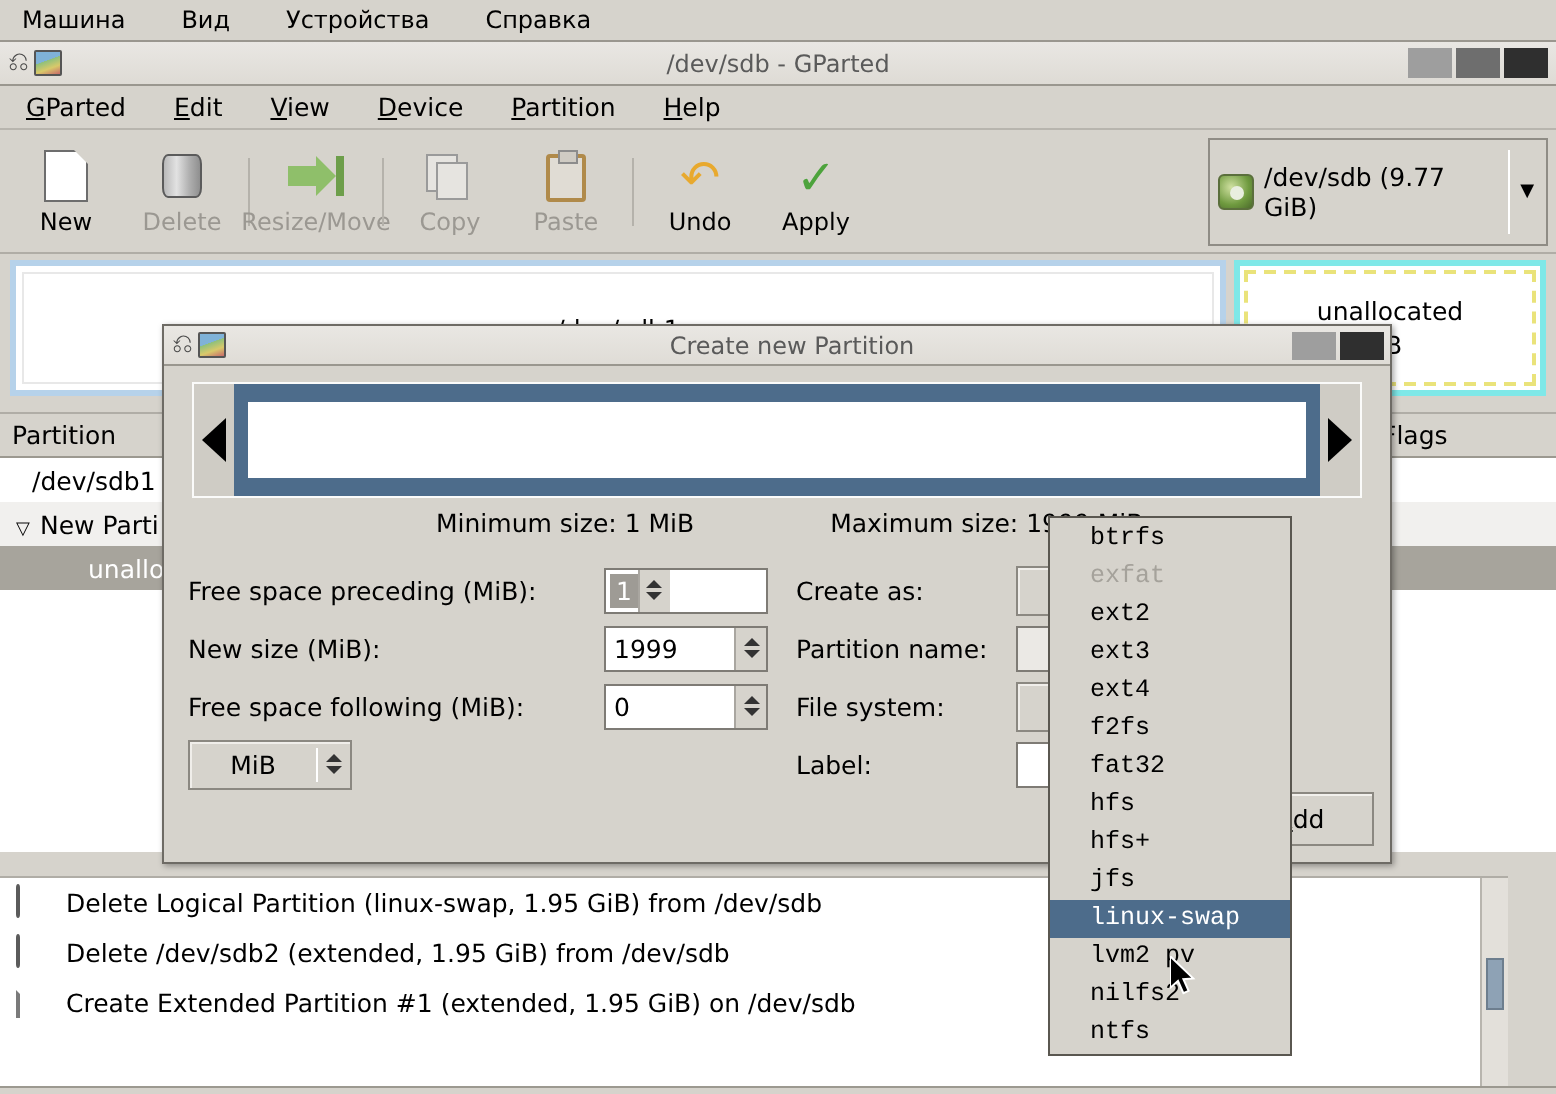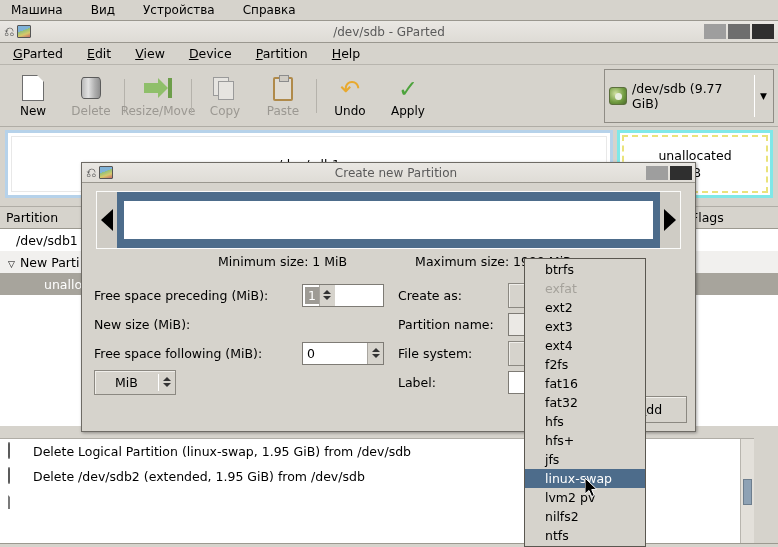--- a/index.html
+++ b/index.html
@@ -377,20 +377,21 @@
     position: absolute; left: 524px; top: 258px; width: 122px;
     background: #d6d3cc;
     border: 1px solid #5a5750;
     z-index: 40;
     padding: 1px 0;
   }
   .fsitem {
     height: 19px; line-height: 19px;
     padding-left: 20px; font-size: 12.5px; color: #000;
     white-space: nowrap;
+    font-family: Liberation Mono, monospace;
   }
   .fsitem.disabled { color: #a5a29b; }
   .fsitem.sel { background: #4d6c8b; color: #fff; }
 
   .cursor {
     position: absolute; left: 585px; top: 478px; width: 13px; height: 20px;
     z-index: 60; pointer-events: none;
   }
 </style>
 </head>
@@ -532,20 +533,21 @@
       <div class="oprow">
         <span class="op-ico"><span class="opi-trash"></span></span>
         <span>Delete Logical Partition (linux-swap, 1.95 GiB) from /dev/sdb</span>
       </div>
       <div class="oprow">
         <span class="op-ico"><span class="opi-trash"></span></span>
         <span>Delete /dev/sdb2 (extended, 1.95 GiB) from /dev/sdb</span>
       </div>
       <div class="oprow">
         <span class="op-ico"><span class="opi-new"></span></span>
+        <span>Create Extended Partition #1 (extended, 1.95 GiB) on /dev/sdb</span>
       </div>
       <div class="ops-scroll">
         <div class="ops-thumb"></div>
       </div>
     </div>
 
     <div class="statusbar">
       
     </div>
   </div>
@@ -591,20 +593,27 @@
               <span class="val selected">1</span>
               <span class="spin-btns">
                 <i class="sp-up"></i>
                 <i class="sp-dn"></i>
               </span>
             </span>
           </div>
 
           <div class="frow">
             <span class="flabel">New size (MiB):</span>
+            <span class="spin">
+              <span class="val">1999</span>
+              <span class="spin-btns">
+                <i class="sp-up"></i>
+                <i class="sp-dn"></i>
+              </span>
+            </span>
           </div>
 
           <div class="frow">
             <span class="flabel">Free space following (MiB):</span>
             <span class="spin">
               <span class="val">0</span>
               <span class="spin-btns">
                 <i class="sp-up"></i>
                 <i class="sp-dn"></i>
               </span>
@@ -668,21 +677,20 @@
     </div>
   </div>
 
   <div class="fsmenu">
     <div class="fsitem">btrfs</div>
     <div class="fsitem disabled">exfat</div>
     <div class="fsitem">ext2</div>
     <div class="fsitem">ext3</div>
     <div class="fsitem">ext4</div>
     <div class="fsitem">f2fs</div>
-    <div class="fsitem">fat16</div>
     <div class="fsitem">fat32</div>
     <div class="fsitem">hfs</div>
     <div class="fsitem">hfs+</div>
     <div class="fsitem">jfs</div>
     <div class="fsitem sel">linux-swap</div>
     <div class="fsitem">lvm2 pv</div>
     <div class="fsitem">nilfs2</div>
     <div class="fsitem">ntfs</div>
   </div>
 

